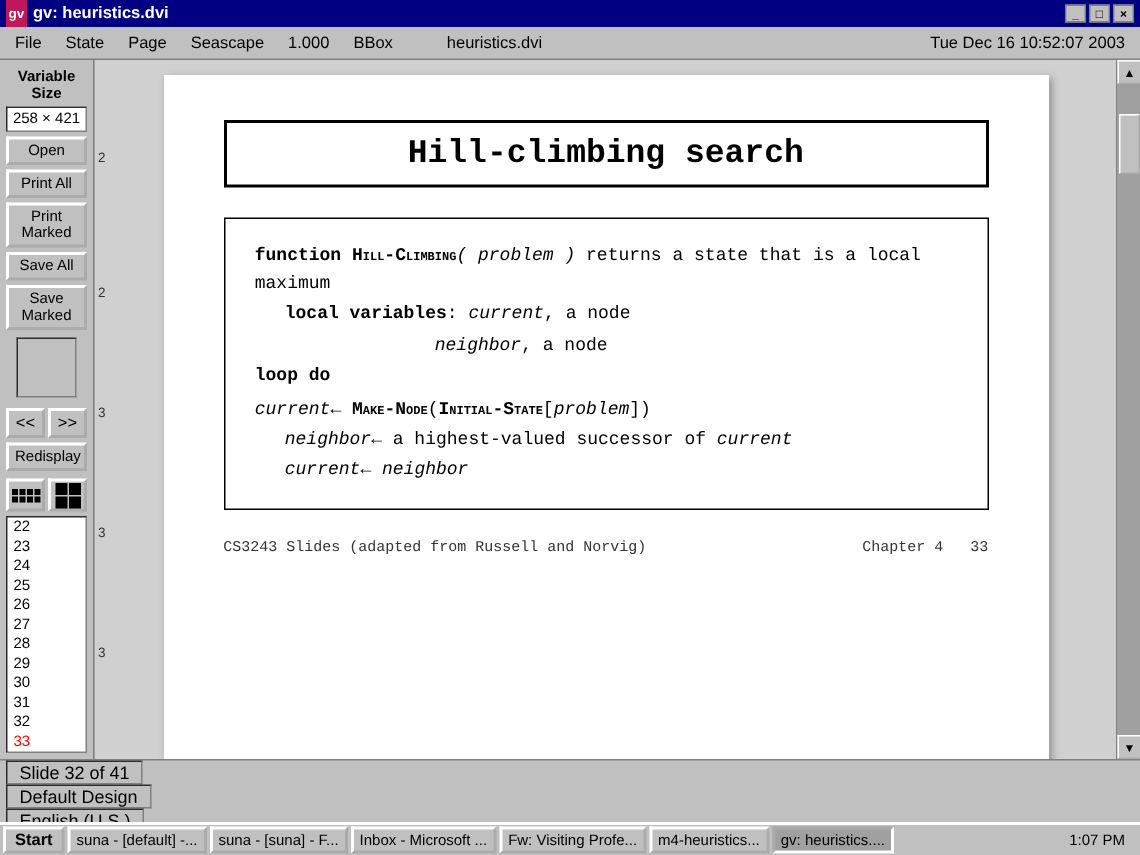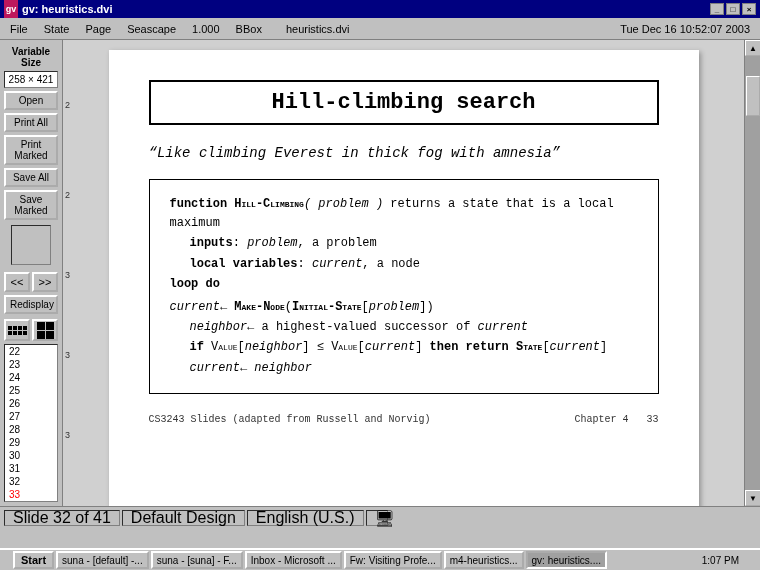--- a/index.html
+++ b/index.html
@@ -280,41 +280,42 @@
       margin: 0 auto;
       margin-top: 20px;
     }
 
     
     #status-bar {
       height: 20px;
       background: #c0c0c0;
       border-top: 1px solid #808080;
       display: flex;
-      align-items: flex-end;
+      align-items: flex-start;
       padding: 0 4px;
-      font-size: 16px;
+      font-size: 12px;
+      flex-direction: column;
     }
     .status-section {
       padding: 1px 8px;
       border: 1px inset #808080;
       height: 16px;
       display: flex;
       align-items: center;
       margin-right: 2px;
     }
 
     
     #taskbar {
       height: 22px;
       background: #c0c0c0;
       border-top: 2px solid #ffffff;
       display: flex;
       align-items: center;
-      padding: 0 13px;
+      padding: 0 2px;
       gap: 2px;
       position: absolute;
       bottom: 0;
       left: 0;
       width: 760px;
     }
     #start-btn {
       background: #c0c0c0;
       border: 2px outset #ffffff;
       font-size: 11px;
@@ -368,21 +369,21 @@
   </div>
 </div>
 
 <div id="menu-bar">
   <div class="menu-item">File</div>
   <div class="menu-item">State</div>
   <div class="menu-item">Page</div>
   <div class="menu-item">Seascape</div>
   <div class="menu-item">1.000</div>
   <div class="menu-item">BBox</div>
-  <div class="menu-item" style="margin-left:8px;">heuristics.dvi</div>
+  <div class="menu-item" style="margin-left:20px;">heuristics.dvi</div>
   <div id="datetime">Tue Dec 16 10:52:07 2003</div>
 </div>
 
 <div id="main-area">
 
   <div id="sidebar">
     <div class="sidebar-label">Variable Size</div>
     <div class="size-display">258 × 421</div>
     <button class="sidebar-btn">Open</button>
     <button class="sidebar-btn">Print All</button>
@@ -444,51 +445,43 @@
       <span class="page-marker" style="top:150px;">2</span>
       <span class="page-marker" style="top:230px;">3</span>
       <span class="page-marker" style="top:310px;">3</span>
       <span class="page-marker" style="top:390px;">3</span>
     </div>
 
     <div id="document">
       <div id="doc-title-box">
         <span id="doc-title">Hill-climbing search</span>
       </div>
-      <div id="doc-quote">“Like climbing Everest in thick fog with amnesia”</div>
 
       <div id="algorithm-box">
         <div class="algo-line">
           <span class="algo-keyword">function</span>
           <span> </span><span class="algo-sc">Hill-Climbing</span><span class="algo-italic">( problem )</span>
           <span> returns a state that is a local maximum</span>
         </div>
         <div class="algo-line indent1">
-          <span class="algo-keyword">inputs</span>:
-          <span class="algo-italic"> problem</span>, a problem
-        </div>
-        <div class="algo-line indent1">
           <span class="algo-keyword">local variables</span>:
           <span class="algo-italic"> current</span>, a node
+        </div>
+        <div class="algo-line" style="padding-left:120px;">
+          <span class="algo-italic">neighbor</span>, a node
         </div>
         <div class="algo-line">
           <span class="algo-keyword">loop do</span>
         </div>
         <div class="algo-line" style="margin-top:4px;">
           <span class="algo-italic">current</span>← <span class="algo-sc">Make-Node</span>(<span class="algo-sc">Initial-State</span>[<span class="algo-italic">problem</span>])
         </div>
         <div class="algo-line indent1">
           <span class="algo-italic">neighbor</span>← a highest-valued successor of
           <span class="algo-italic"> current</span>
-        </div>
-        <div class="algo-line indent1">
-          <span class="algo-keyword">if</span>
-          <span> <span class="algo-title">Value</span>[<span class="algo-italic">neighbor</span>] ≤ <span class="algo-title">Value</span>[<span class="algo-italic">current</span>] </span>
-          <span class="algo-keyword">then return</span>
-          <span> <span class="algo-sc">State</span>[<span class="algo-italic">current</span>]</span>
         </div>
         <div class="algo-line indent1">
           <span class="algo-italic">current</span>← <span class="algo-italic">neighbor</span>
         </div>
       </div>
 
       <div id="doc-footer">
         <span>CS3243 Slides (adapted from Russell and Norvig)</span>
         <span>
           <span>Chapter 4</span>&nbsp;&nbsp;&nbsp;<span>33</span>

